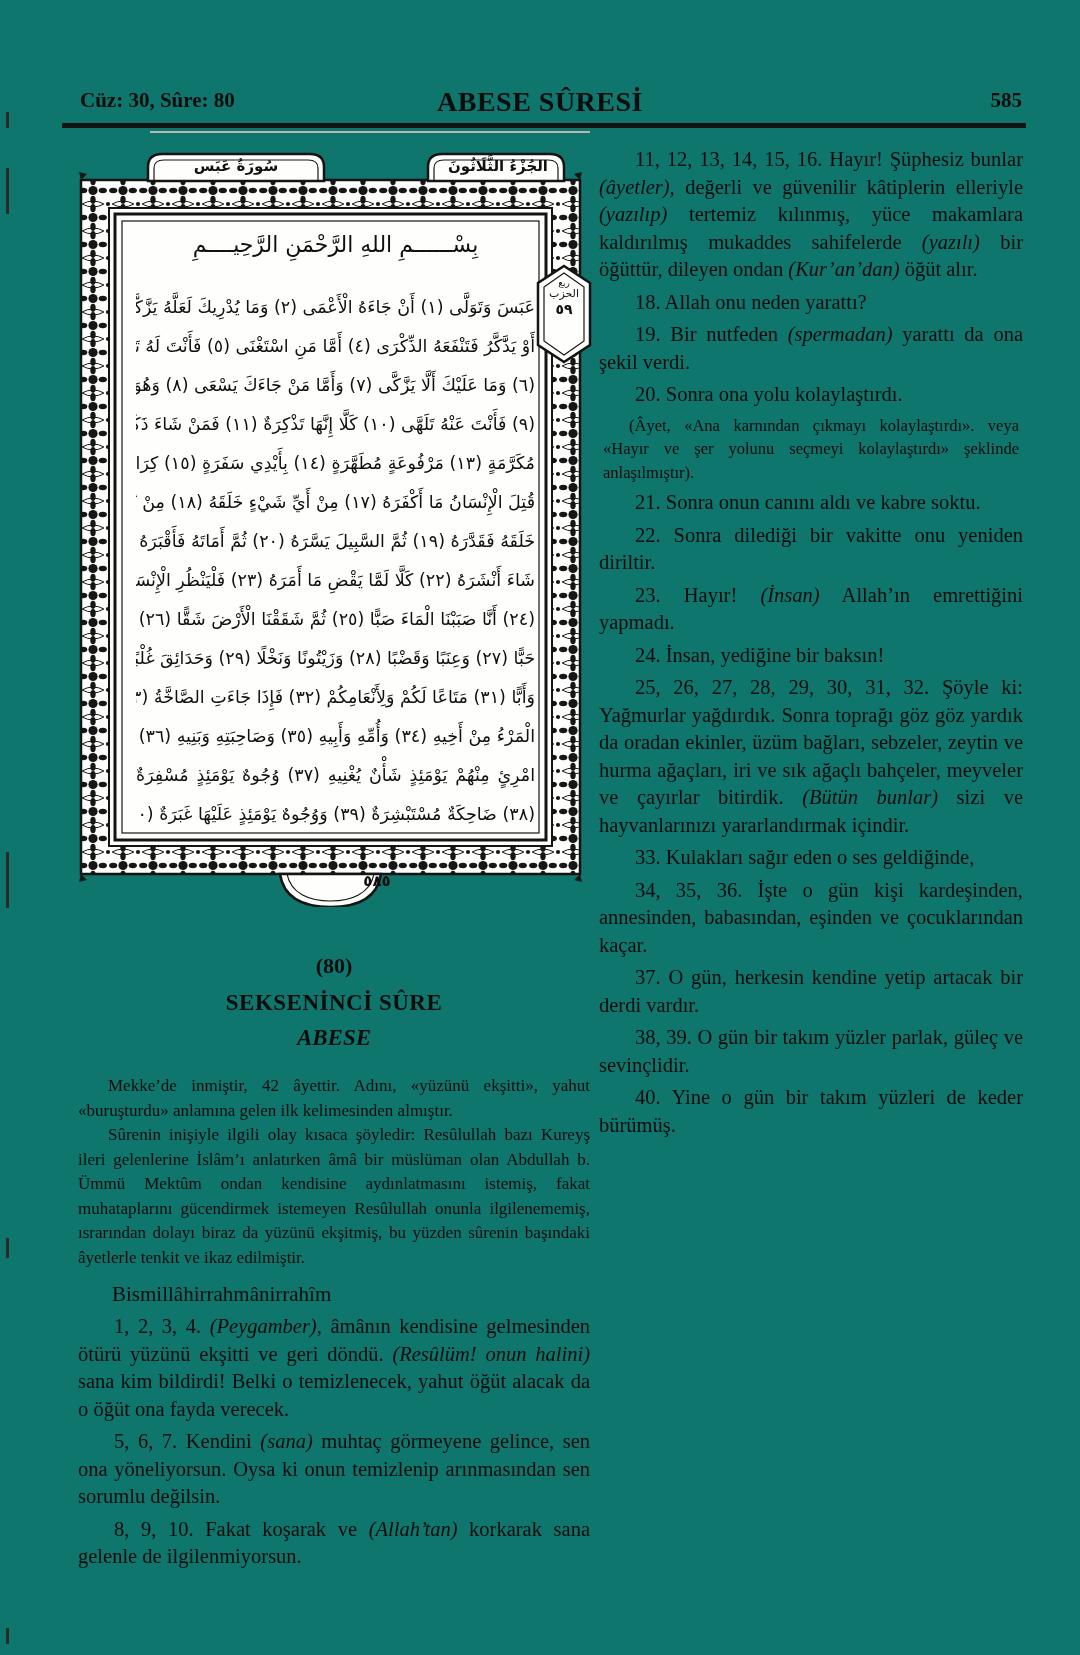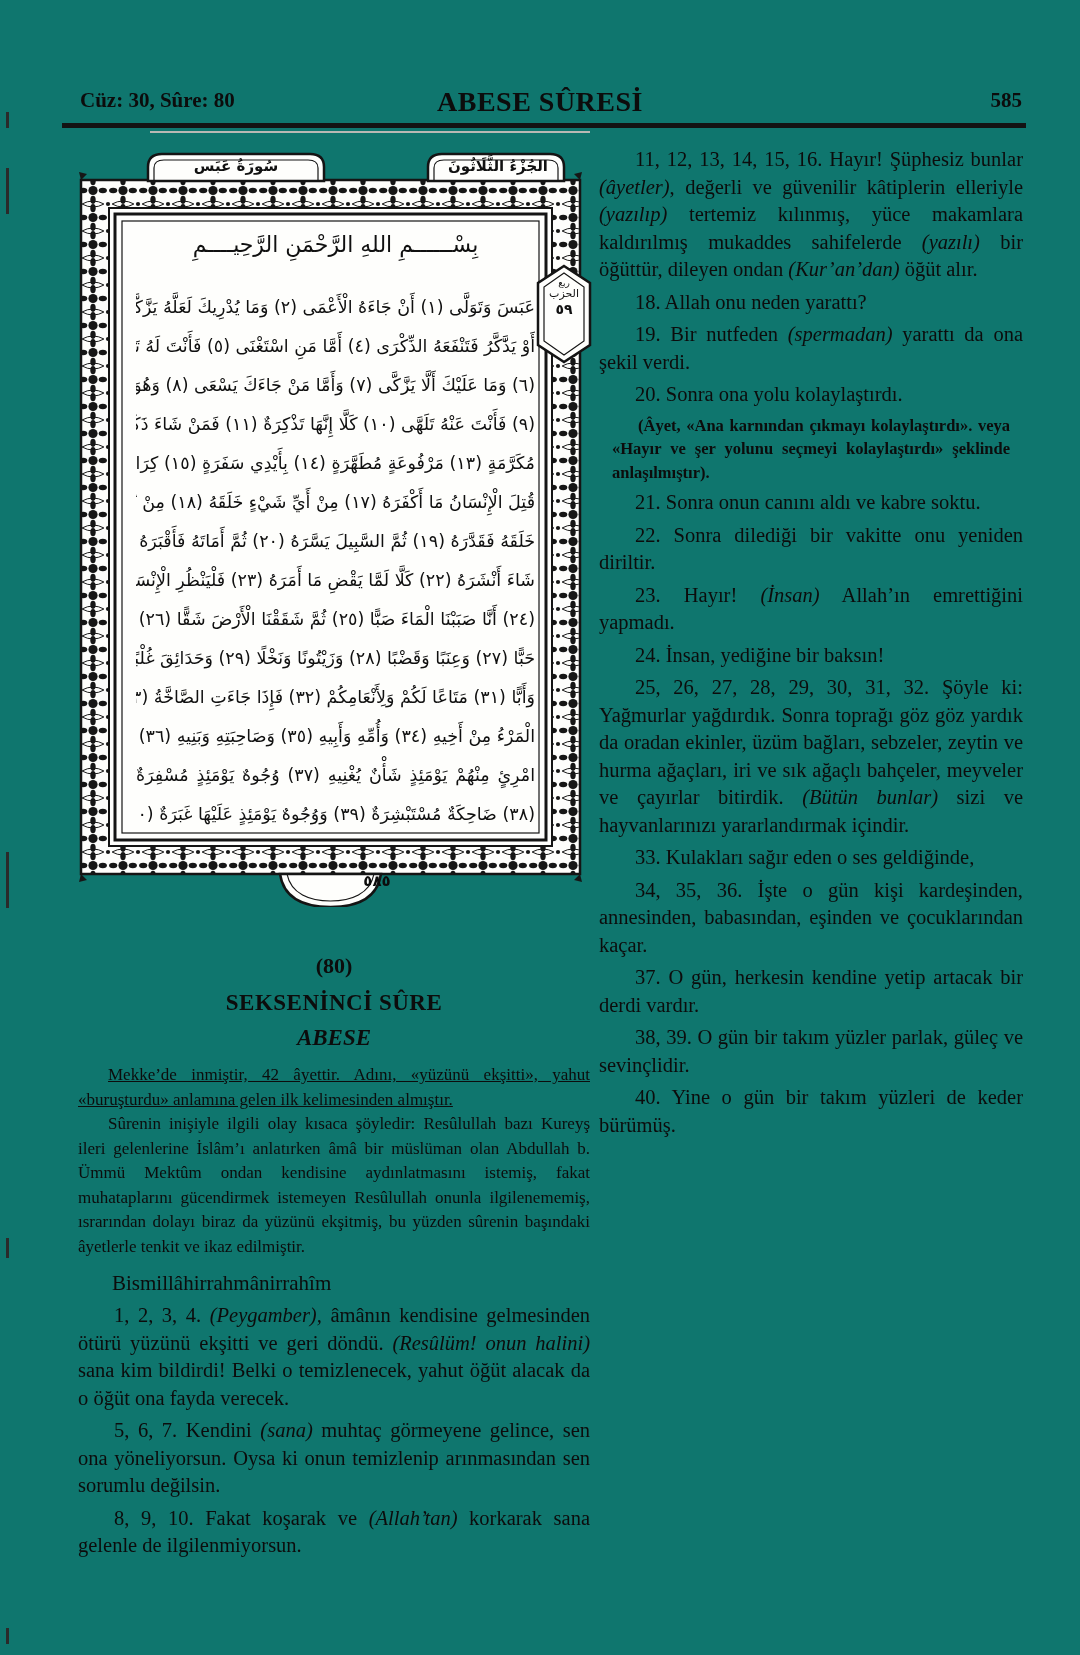--- a/index.html
+++ b/index.html
@@ -40,24 +40,24 @@
 
   
   .sura-head{margin-top:46px;text-align:center;font-weight:bold;}
   .h-num{font-size:22px;}
   .h-title{font-size:23px;margin-top:11px;letter-spacing:.5px;}
   .h-name{font-size:23px;font-style:italic;margin-top:9px;}
 
   
   .par{margin:0 0 5px;text-align:justify;}
   .p-small{font-size:17px;line-height:24.5px;text-indent:30px;margin:0;}
-  .p-small.first{margin-top:12px;text-decoration:underline;}
+  .p-small.first{margin-top:23px;}
   .p-verse{font-size:20.5px;line-height:27.5px;text-indent:36px;}
   .p-bismillah{font-size:21px;text-indent:34px;margin:12px 0 6px;text-align:left;}
-  .p-note{font-size:16.5px;line-height:23.5px;text-indent:26px;margin:0 13px 5px;font-weight:bold;}
+  .p-note{font-size:16.5px;line-height:23.5px;text-indent:26px;margin:0 4px 5px;}
 
   .artifact{position:absolute;left:6px;width:3px;background:#2a2a2a;}
 </style>
 </head>
 <body>
 
 <div class="page">
 
   <div class="header-left">Cüz: 30, Sûre: 80</div>
   <div class="header-center">ABESE SÛRESİ</div>

